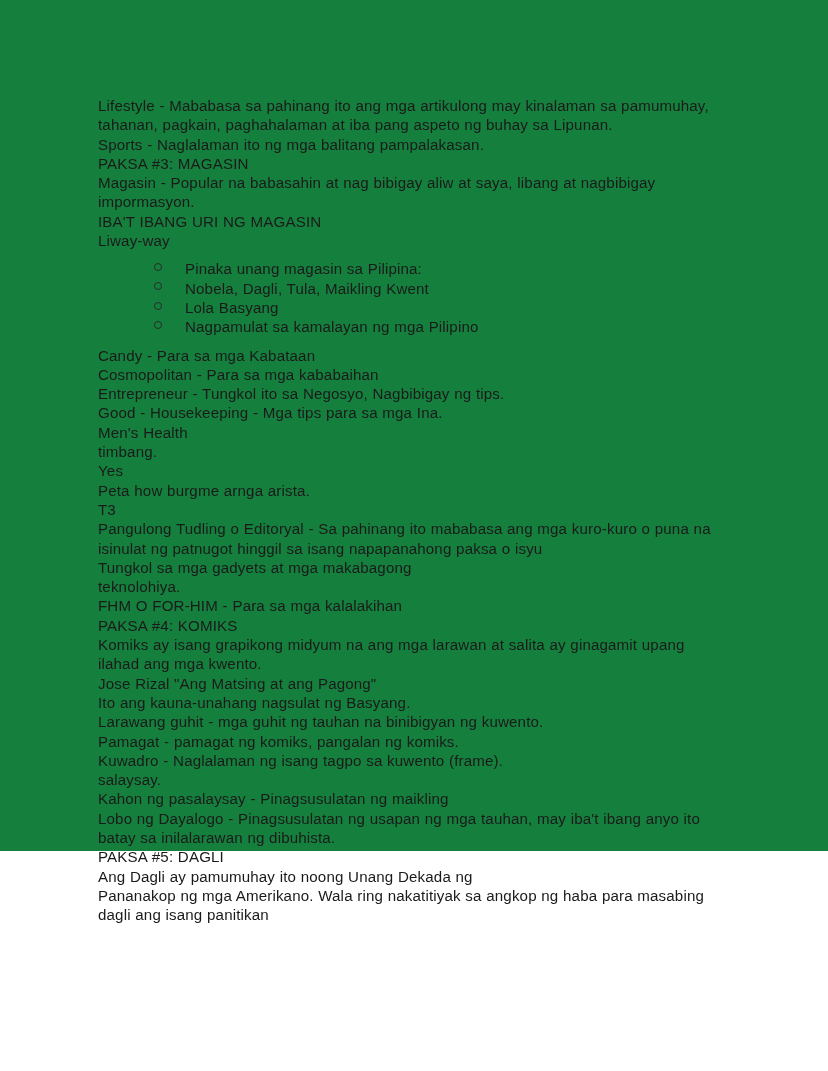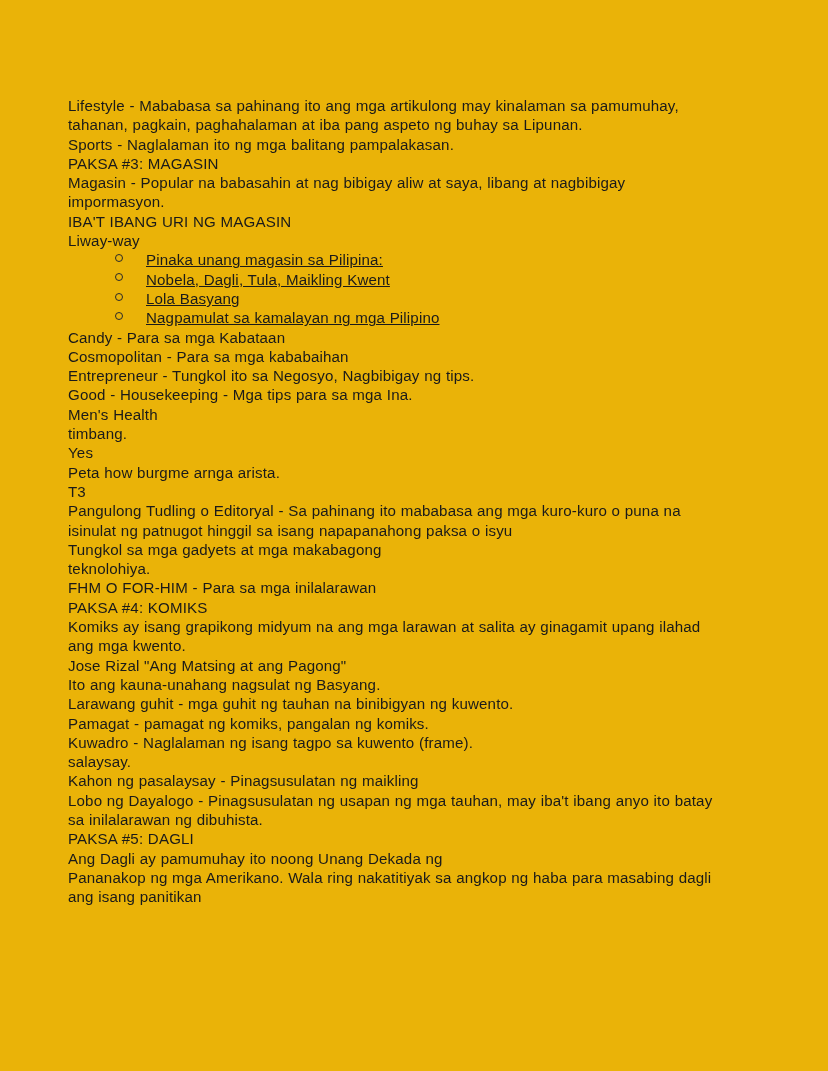--- a/index.html
+++ b/index.html
@@ -11,42 +11,41 @@
   body {
     width: 828px;
     height: 1071px;
     font-family: "Liberation Sans", sans-serif;
     color: #1a1a1a;
     -webkit-font-smoothing: antialiased;
   }
   #page {
     position: relative;
     width: 828px;
-    height: 1071px;
-    background: #eab308;
+    height: 851px;
+    background: #15803d;
     box-sizing: border-box;
-    padding: 96px 113px 0 68px;
+    padding: 96px 113px 0 98px;
   }
   .doc-body {
     font-size: 15.1px;
     line-height: 19.3px;
     letter-spacing: 0.01em;
     word-spacing: 0.02em;
   }
   .line {
     margin: 0;
     padding: 0;
     text-align: left;
     white-space: normal;
   }
   .bullet-list {
     list-style: none;
-    margin: 0;
+    margin: 9px;
     padding: 0;
-    text-decoration: underline;
   }
   .bullet-item {
     position: relative;
     margin: 0;
     padding-left: 78px;
   }
   .bullet-item .marker {
     position: absolute;
     left: 47px;
     top: 0;
@@ -105,21 +104,21 @@
       <p class="line">Entrepreneur - Tungkol ito sa Negosyo, Nagbibigay ng tips.</p>
       <p class="line">Good - Housekeeping - Mga tips para sa mga Ina.</p>
       <p class="line">Men's Health</p>
       <p class="line">timbang.</p>
       <p class="line">Yes</p>
       <p class="line">Peta how burgme arnga arista.</p>
       <p class="line">T3</p>
       <p class="line">Pangulong Tudling o Editoryal - Sa pahinang ito mababasa ang mga kuro-kuro o puna na isinulat ng patnugot hinggil sa isang napapanahong paksa o isyu</p>
       <p class="line">Tungkol sa mga gadyets at mga makabagong</p>
       <p class="line">teknolohiya.</p>
-      <p class="line">FHM O FOR-HIM - Para sa mga inilalarawan</p>
+      <p class="line">FHM O FOR-HIM - Para sa mga kalalakihan</p>
       <p class="line">PAKSA #4: KOMIKS</p>
       <p class="line">Komiks ay isang grapikong midyum na ang mga larawan at salita ay ginagamit upang ilahad ang mga kwento.</p>
       <p class="line">Jose Rizal "Ang Matsing at ang Pagong"</p>
       <p class="line">Ito ang kauna-unahang nagsulat ng Basyang.</p>
       <p class="line">Larawang guhit - mga guhit ng tauhan na binibigyan ng kuwento.</p>
       <p class="line">Pamagat - pamagat ng komiks, pangalan ng komiks.</p>
       <p class="line">Kuwadro - Naglalaman ng isang tagpo sa kuwento (frame).</p>
       <p class="line">salaysay.</p>
       <p class="line">Kahon ng pasalaysay - Pinagsusulatan ng maikling</p>
       <p class="line">Lobo ng Dayalogo - Pinagsusulatan ng usapan ng mga tauhan, may iba't ibang anyo ito batay sa inilalarawan ng dibuhista.</p>

